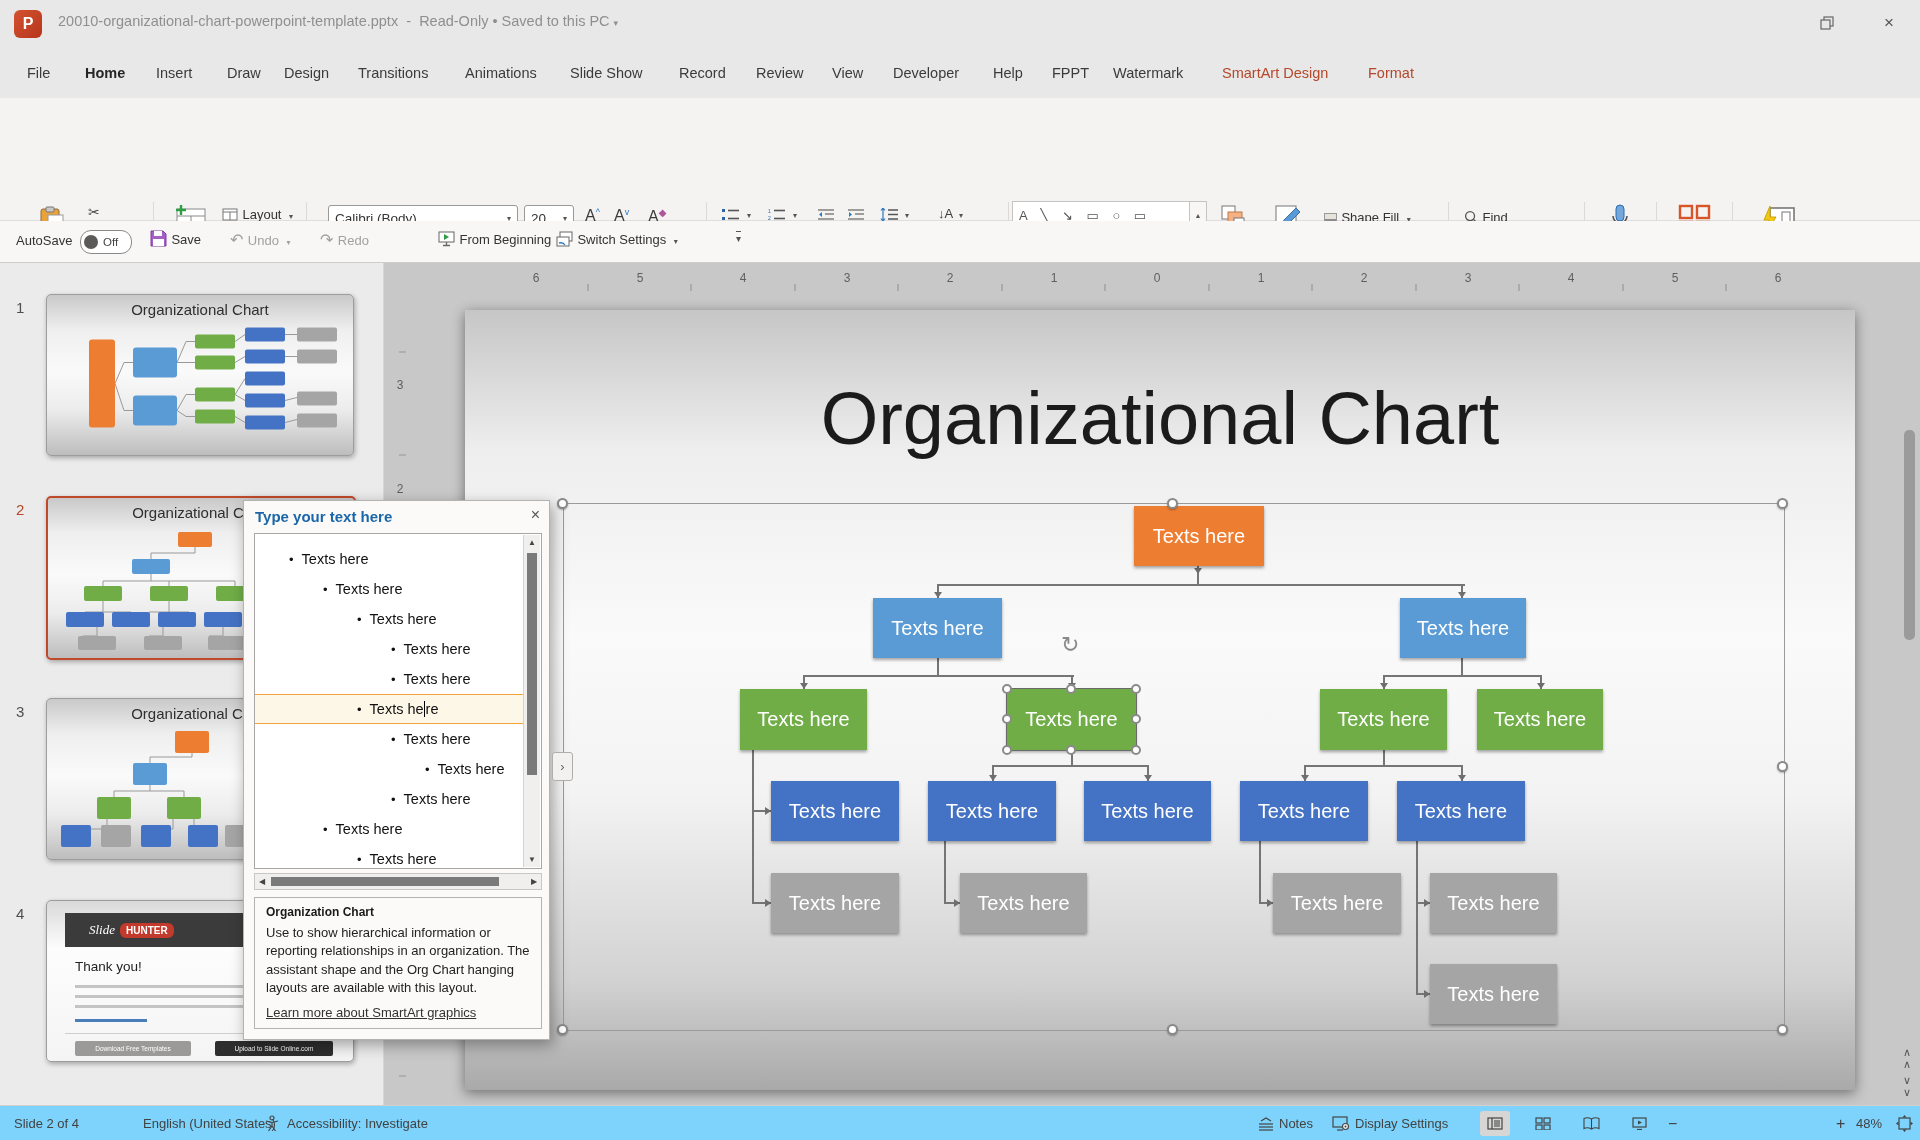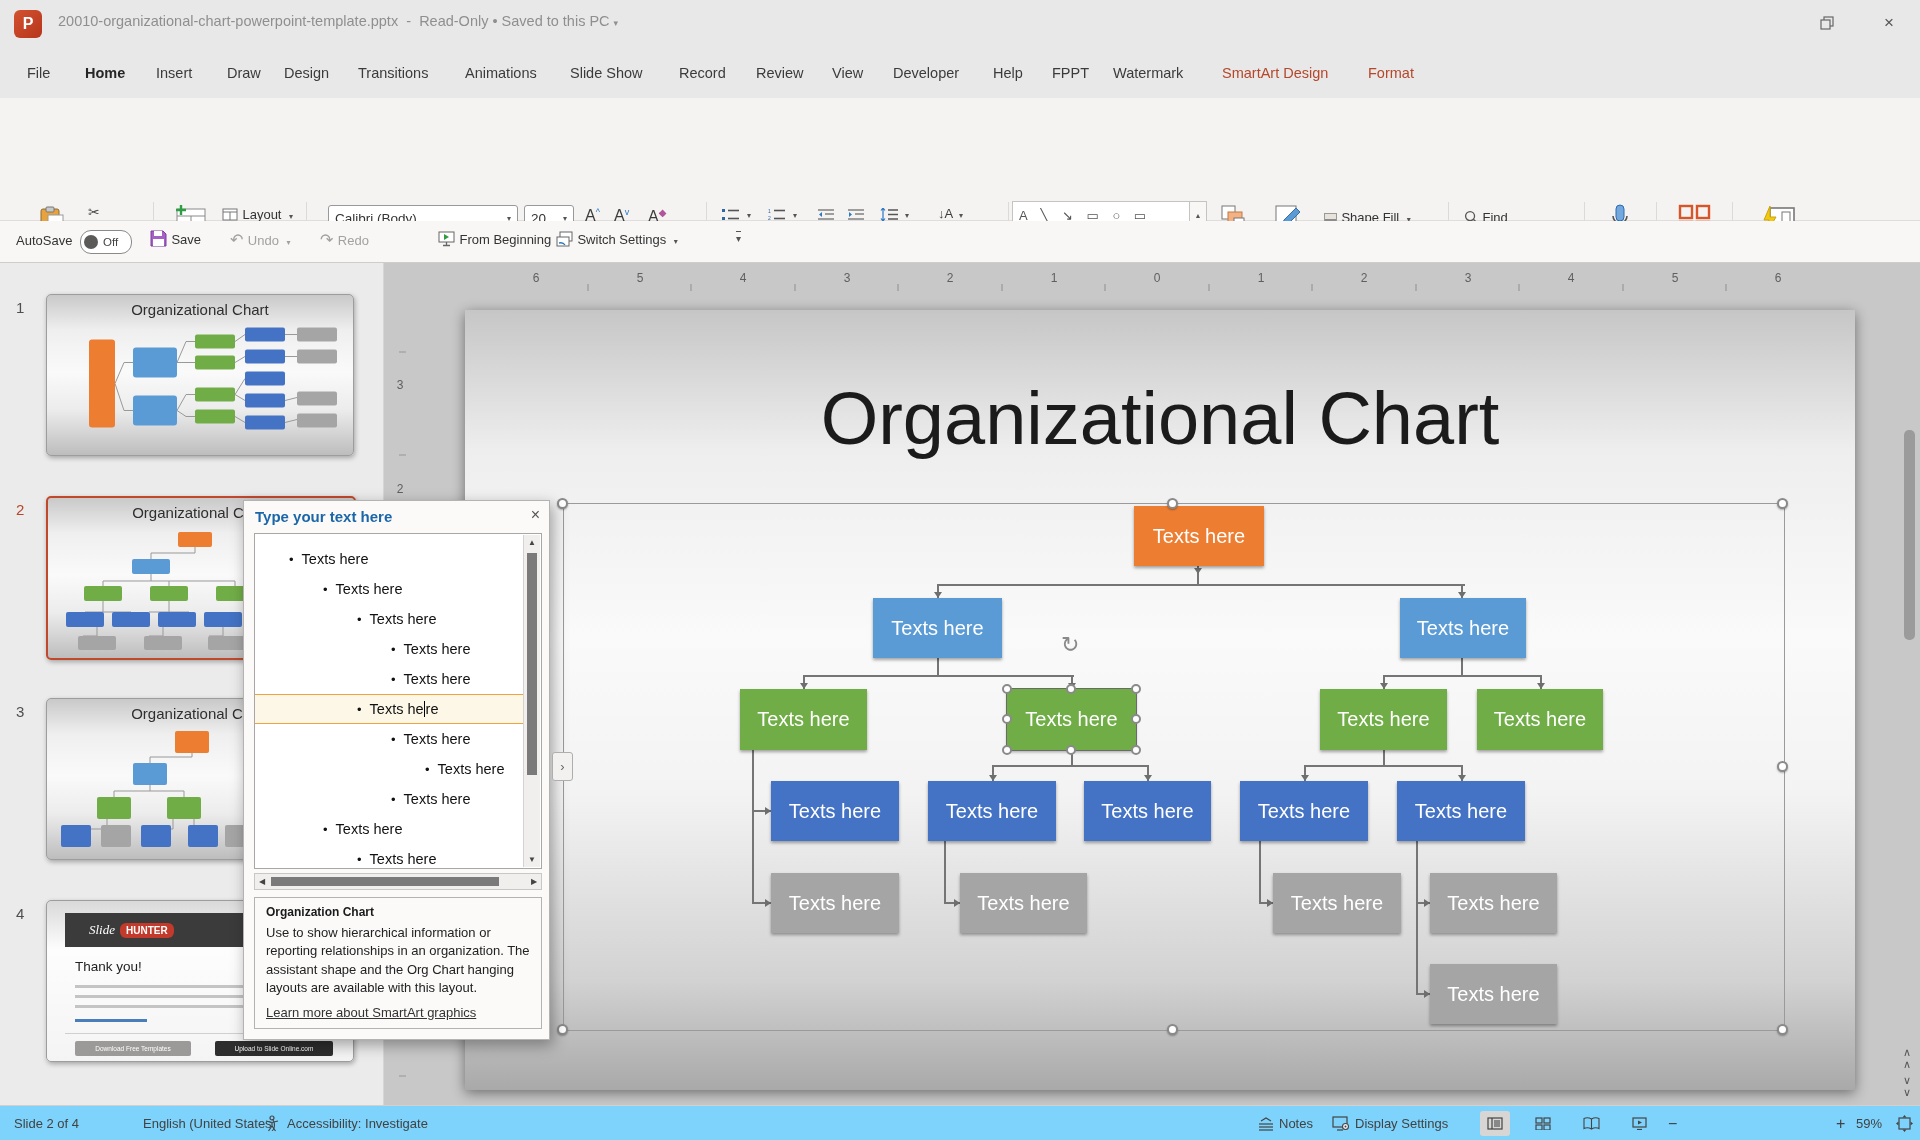--- a/index.html
+++ b/index.html
@@ -836,21 +836,21 @@
       </svg>
     </div>
   <div class="sb" style="left:1668px;font-size:16px;">
       <span>−</span>
     </div>
 
   <div class="sb" style="left:1836px;font-size:16px;">
       <span>+</span>
     </div>
   <div class="sb" style="left:1856px;">
-      <span>59%</span>
+      <span>48%</span>
     </div>
   <div class="sb" style="left:1896px;">
     <svg width="17" height="17" viewBox="0 0 17 17">
         <rect x="3" y="3" width="11" height="11" fill="none" stroke="#444" stroke-width="1.2"></rect>
         <path d="M8.5 0 L10.5 2.5 H6.5 Z M8.5 17 L6.5 14.5 H10.5 Z M0 8.5 L2.5 6.5 V10.5 Z M17 8.5 L14.5 10.5 V6.5 Z" fill="#444"></path>
       </svg>
   </div>
 </div>
 
 </body></html>

